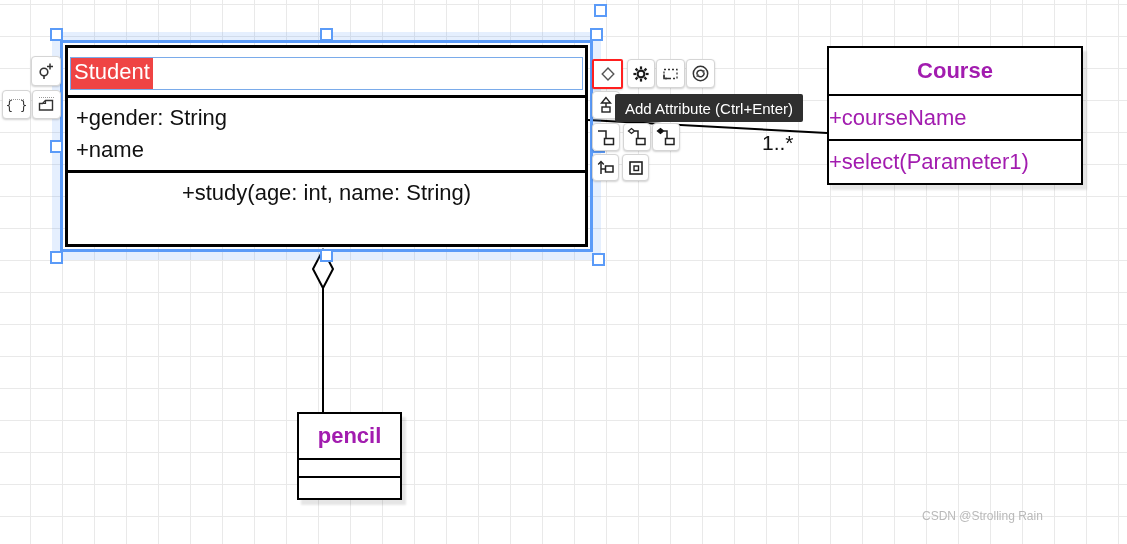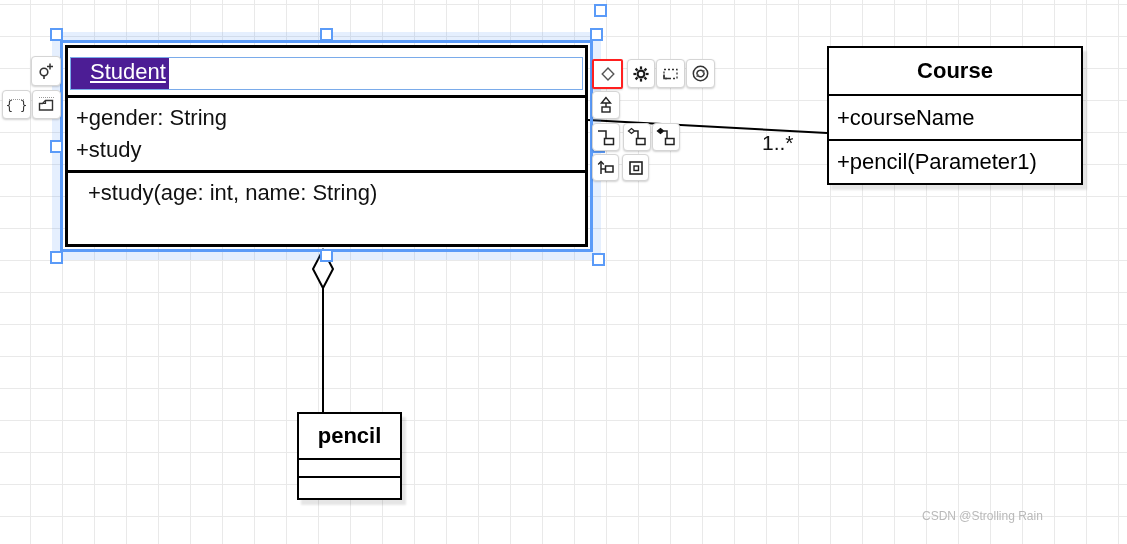--- a/index.html
+++ b/index.html
@@ -8,35 +8,35 @@
     position:relative;width:1127px;height:544px;background:#ffffff;overflow:hidden;
     background-image:
       linear-gradient(to right,#e9e9e9 1px,transparent 1px),
       linear-gradient(to bottom,#e9e9e9 1px,transparent 1px);
     background-size:32px 32px;
     background-position:30px 4px;
   }
   svg.edges{position:absolute;left:0;top:0;z-index:1;}
   
   .uml{position:absolute;background:#fff;border:2px solid #000;box-sizing:border-box;
-       font-size:22px;color:#000000;box-shadow:4px 5px 2px rgba(0,0,0,0.10);z-index:2;}
+       font-size:22px;color:#a21caf;box-shadow:4px 5px 2px rgba(0,0,0,0.10);z-index:2;}
   .uml .title{font-weight:bold;text-align:center;display:flex;align-items:center;justify-content:center;}
   .hr{height:2px;background:#000;}
-  .mrow{padding-left:8px;display:flex;align-items:center;white-space:nowrap;}
+  .mrow{padding-left:0;display:flex;align-items:center;white-space:nowrap;}
   
   .student{position:absolute;left:65px;top:45px;width:523px;height:202px;z-index:3;}
   .student .box{position:absolute;inset:0;background:#fff;border:3px solid #000;box-sizing:border-box;font-size:22px;color:#111;}
   .sel-ring{position:absolute;inset:-5px;border:3px solid #5b9bf8;box-shadow:0 0 0 8px rgba(91,155,248,0.16);pointer-events:none;z-index:4;}
   .hnd{position:absolute;width:13px;height:13px;background:#fff;border:2px solid #5b9bf8;box-sizing:border-box;z-index:6;}
   .name-editor{margin:9px 2px 0 2px;height:33px;border:1px solid #7aabea;box-sizing:border-box;display:flex;align-items:center;background:#fff;}
-  .name-editor .hl{background:#4c1d95;color:#fff;padding:1px 3px 4px 19px;line-height:26px;text-decoration:underline;}
+  .name-editor .hl{background:#ef4444;color:#fff;padding:1px 3px 4px 3px;line-height:26px;}
   .gap5{height:5px;}
   .hr3{height:3px;background:#000;}
   .attrs{height:72px;padding:4px 13px 0 8px;line-height:32px;box-sizing:border-box;}
-  .ops{height:75px;padding:4px 0 0 20px;line-height:32px;box-sizing:border-box;}
+  .ops{height:75px;padding:4px 0 0 0;line-height:32px;box-sizing:border-box;text-align:center;}
   
   .btn{position:absolute;background:#fff;border:1px solid #d5d5d5;border-radius:4px;
        box-shadow:0 1px 2px rgba(0,0,0,0.18);display:flex;align-items:center;justify-content:center;
        box-sizing:border-box;z-index:7;padding:0;}
   .btn.red{border:2px solid #ff1f1f;border-radius:2px;}
   .tooltip{position:absolute;left:615px;top:94px;height:28px;background:#2f2f2f;color:#fff;
            font-size:15px;display:flex;align-items:center;padding:0 10px;border-radius:2px;z-index:9;white-space:nowrap;}
   .edge-label{position:absolute;left:762px;top:131px;font-size:21px;color:#111;z-index:2;}
   .watermark{position:absolute;left:922px;top:509px;font-size:12px;color:#b9b9b9;z-index:2;white-space:nowrap;}
   .braces-glyph{font-family:"DejaVu Sans Mono",monospace;font-size:12px;color:#333;line-height:10px;}
@@ -59,21 +59,21 @@
   <div class="student">
     <div class="sel-ring"></div>
     <div class="box">
       <div class="name-editor">
         <span class="hl">Student</span>
       </div>
       <div class="gap5"></div>
       <div class="hr3"></div>
       <div class="attrs">
         <div>+gender: String</div>
-        <div>+study</div>
+        <div>+name</div>
       </div>
       <div class="hr3"></div>
       <div class="ops">
         <div>+study(age: int, name: String)</div>
       </div>
     </div>
 
     <div class="hnd" style="left:-15px;top:-17px;"></div>
     <div class="hnd" style="left:calc(50% - 6.5px);top:-17px;"></div>
     <div class="hnd" style="right:-15px;top:-17px;"></div>
@@ -84,21 +84,21 @@
     <div class="hnd" style="right:-17px;bottom:-19px;"></div>
   </div>
 
   <div class="hnd" style="left:594px;top:4px;"></div>
 
   <div class="uml" style="left:827px;top:46px;width:256px;height:139px;">
     <div class="title" style="height:46px;">Course</div>
     <div class="hr"></div>
     <div class="mrow" style="height:43px;">+courseName</div>
     <div class="hr"></div>
-    <div class="mrow" style="height:42px;">+pencil(Parameter1)</div>
+    <div class="mrow" style="height:42px;">+select(Parameter1)</div>
   </div>
 
   <div class="uml" style="left:272px;top:412px;width:105px;height:88px;margin-left:25px;">
     <div class="title" style="height:44px;">pencil</div>
     <div class="hr"></div>
     <div style="height:16px;"></div>
     <div class="hr"></div>
     <div style="height:20px;"></div>
   </div>
 
@@ -199,16 +199,17 @@
       <rect x="9.5" y="8" width="7.5" height="6" fill="#fff" stroke="#222" stroke-width="1.5"></rect>
     </svg>
   </div>
   <div class="btn" style="left:622px;top:154px;width:27px;height:27px;">
     <svg width="18" height="18">
       <rect x="3" y="3" width="12" height="12" fill="none" stroke="#222" stroke-width="1.6"></rect>
       <rect x="7" y="7" width="4.5" height="4.5" fill="none" stroke="#222" stroke-width="1.4"></rect>
     </svg>
   </div>
 
+  <div class="tooltip">Add Attribute (Ctrl+Enter)</div>
 
   <div class="watermark">CSDN @Strolling Rain</div>
 
 </div>
 
 </body></html>

